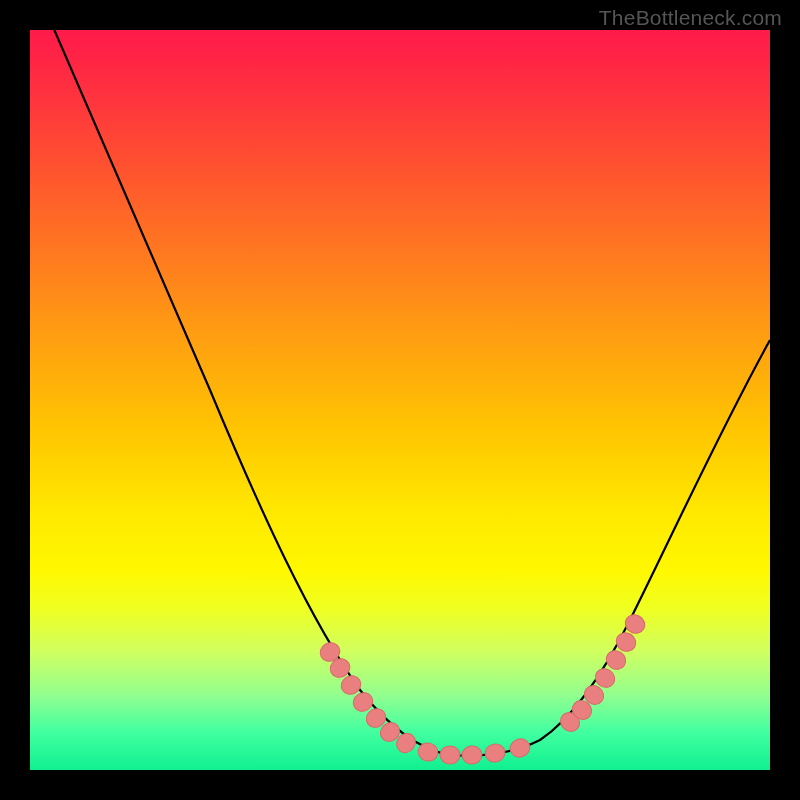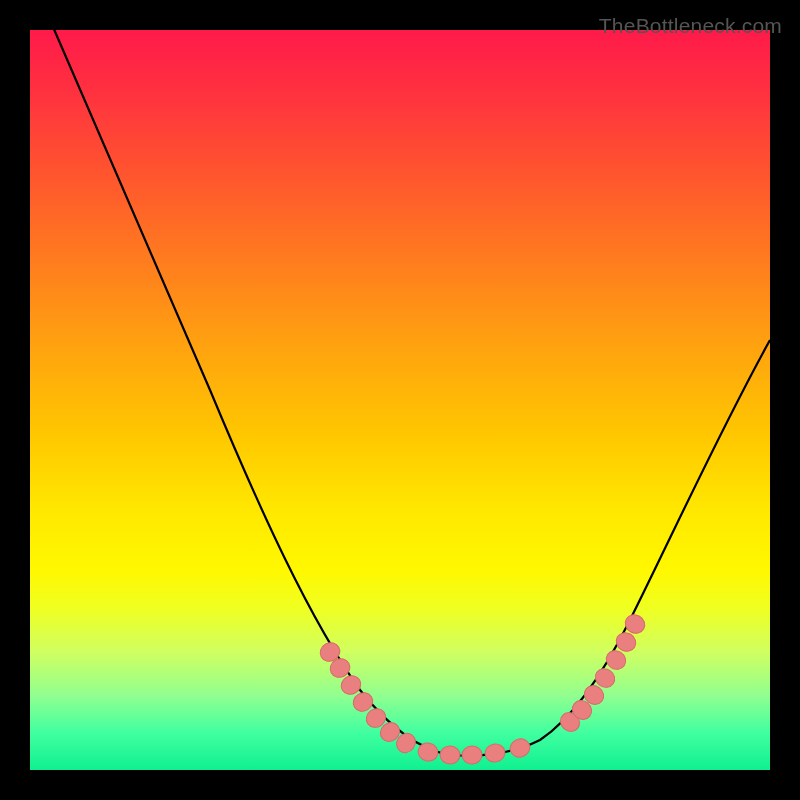--- a/index.html
+++ b/index.html
@@ -34,21 +34,21 @@
       #fff800 73%,
       #f0ff20 78%,
       #d0ff60 84%,
       #90ff90 90%,
       #40ffa0 95%,
       #10f090 100%
     );
   }
   .watermark {
     position: absolute;
-    top: 14px;
+    top: 6px;
     right: 18px;
     color: #555;
     font-size: 21px;
     font-weight: 500;
     letter-spacing: 0.2px;
     z-index: 5;
   }
   svg.overlay {
     position: absolute;
     left: 0;

